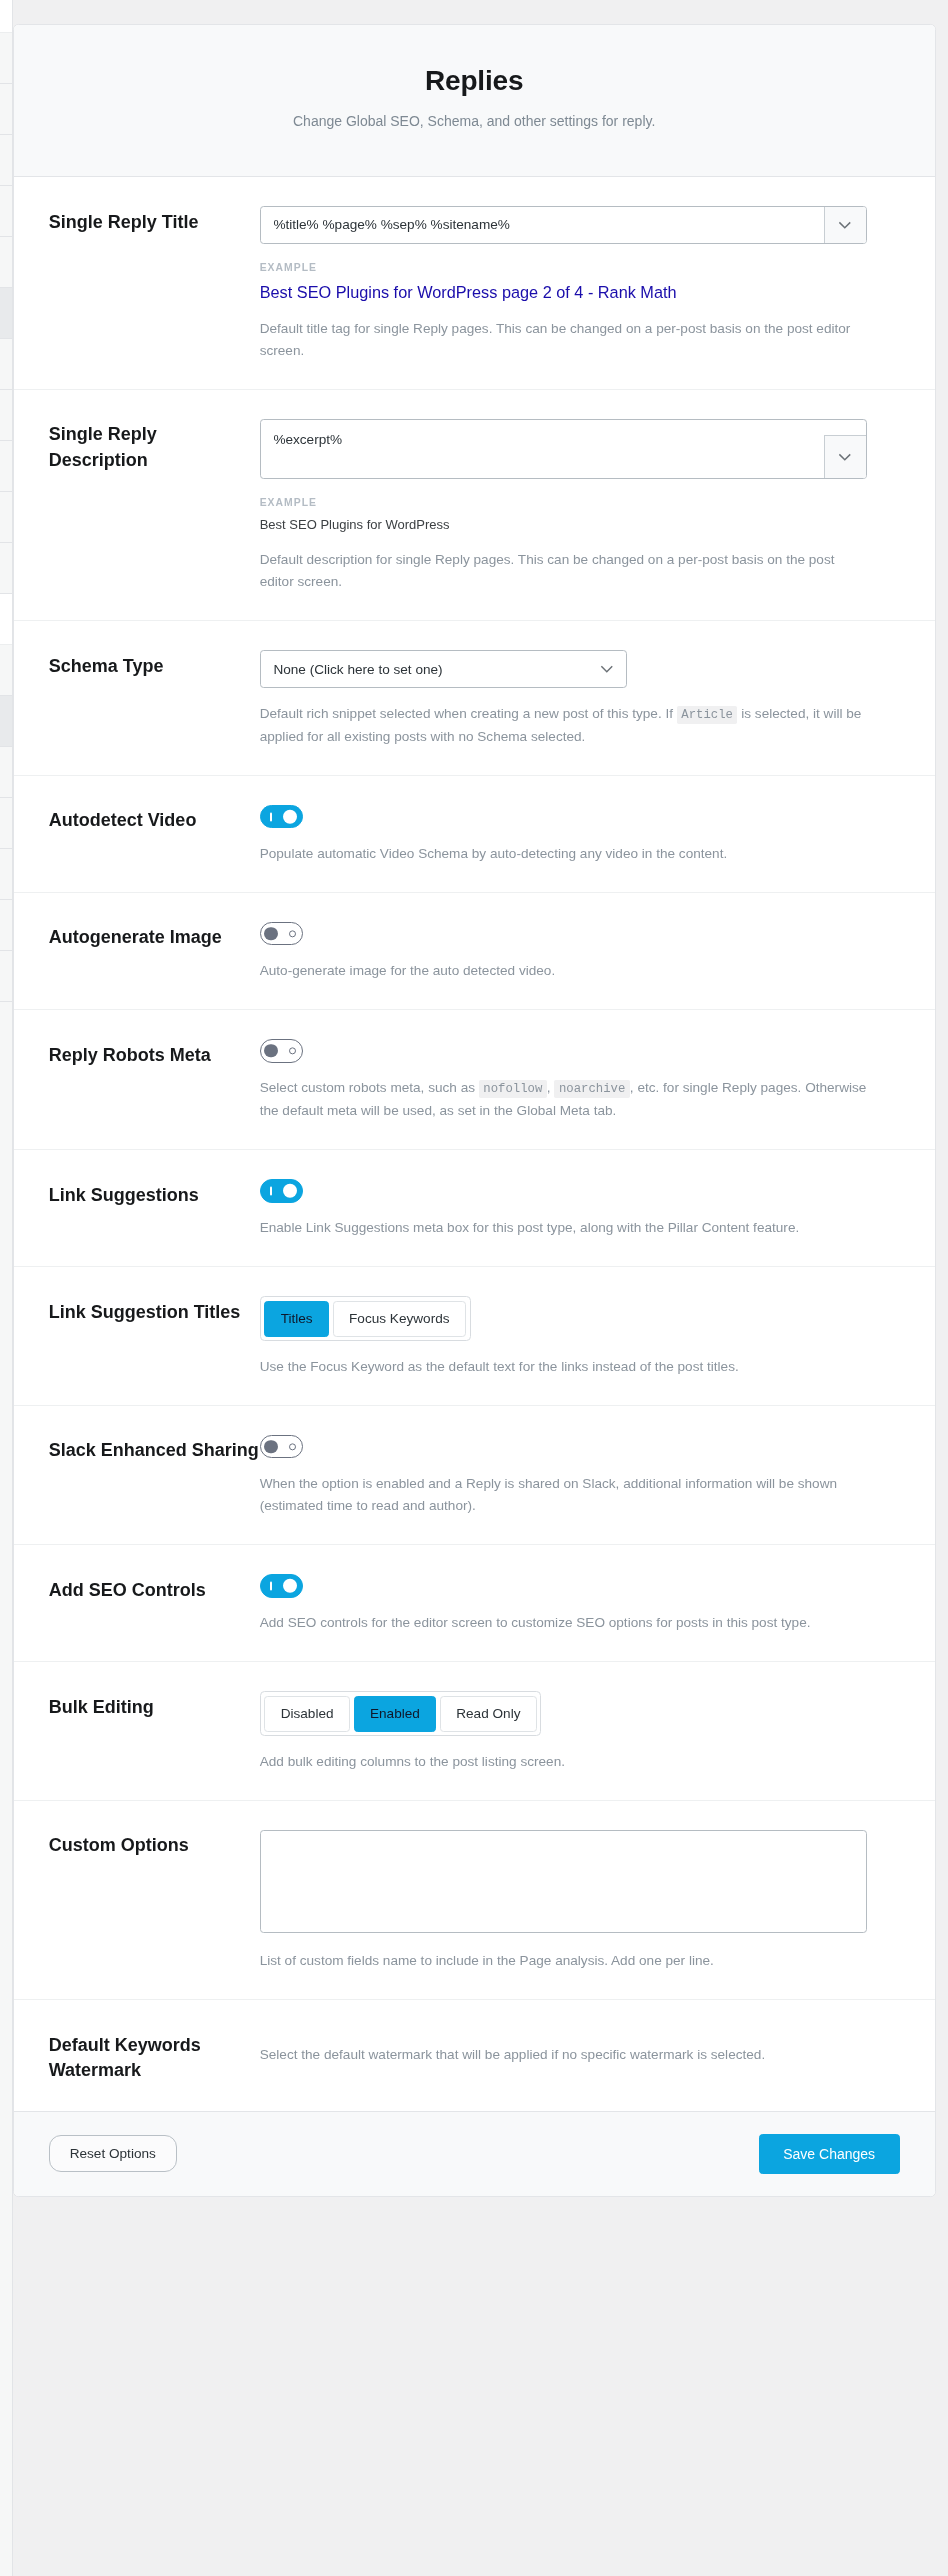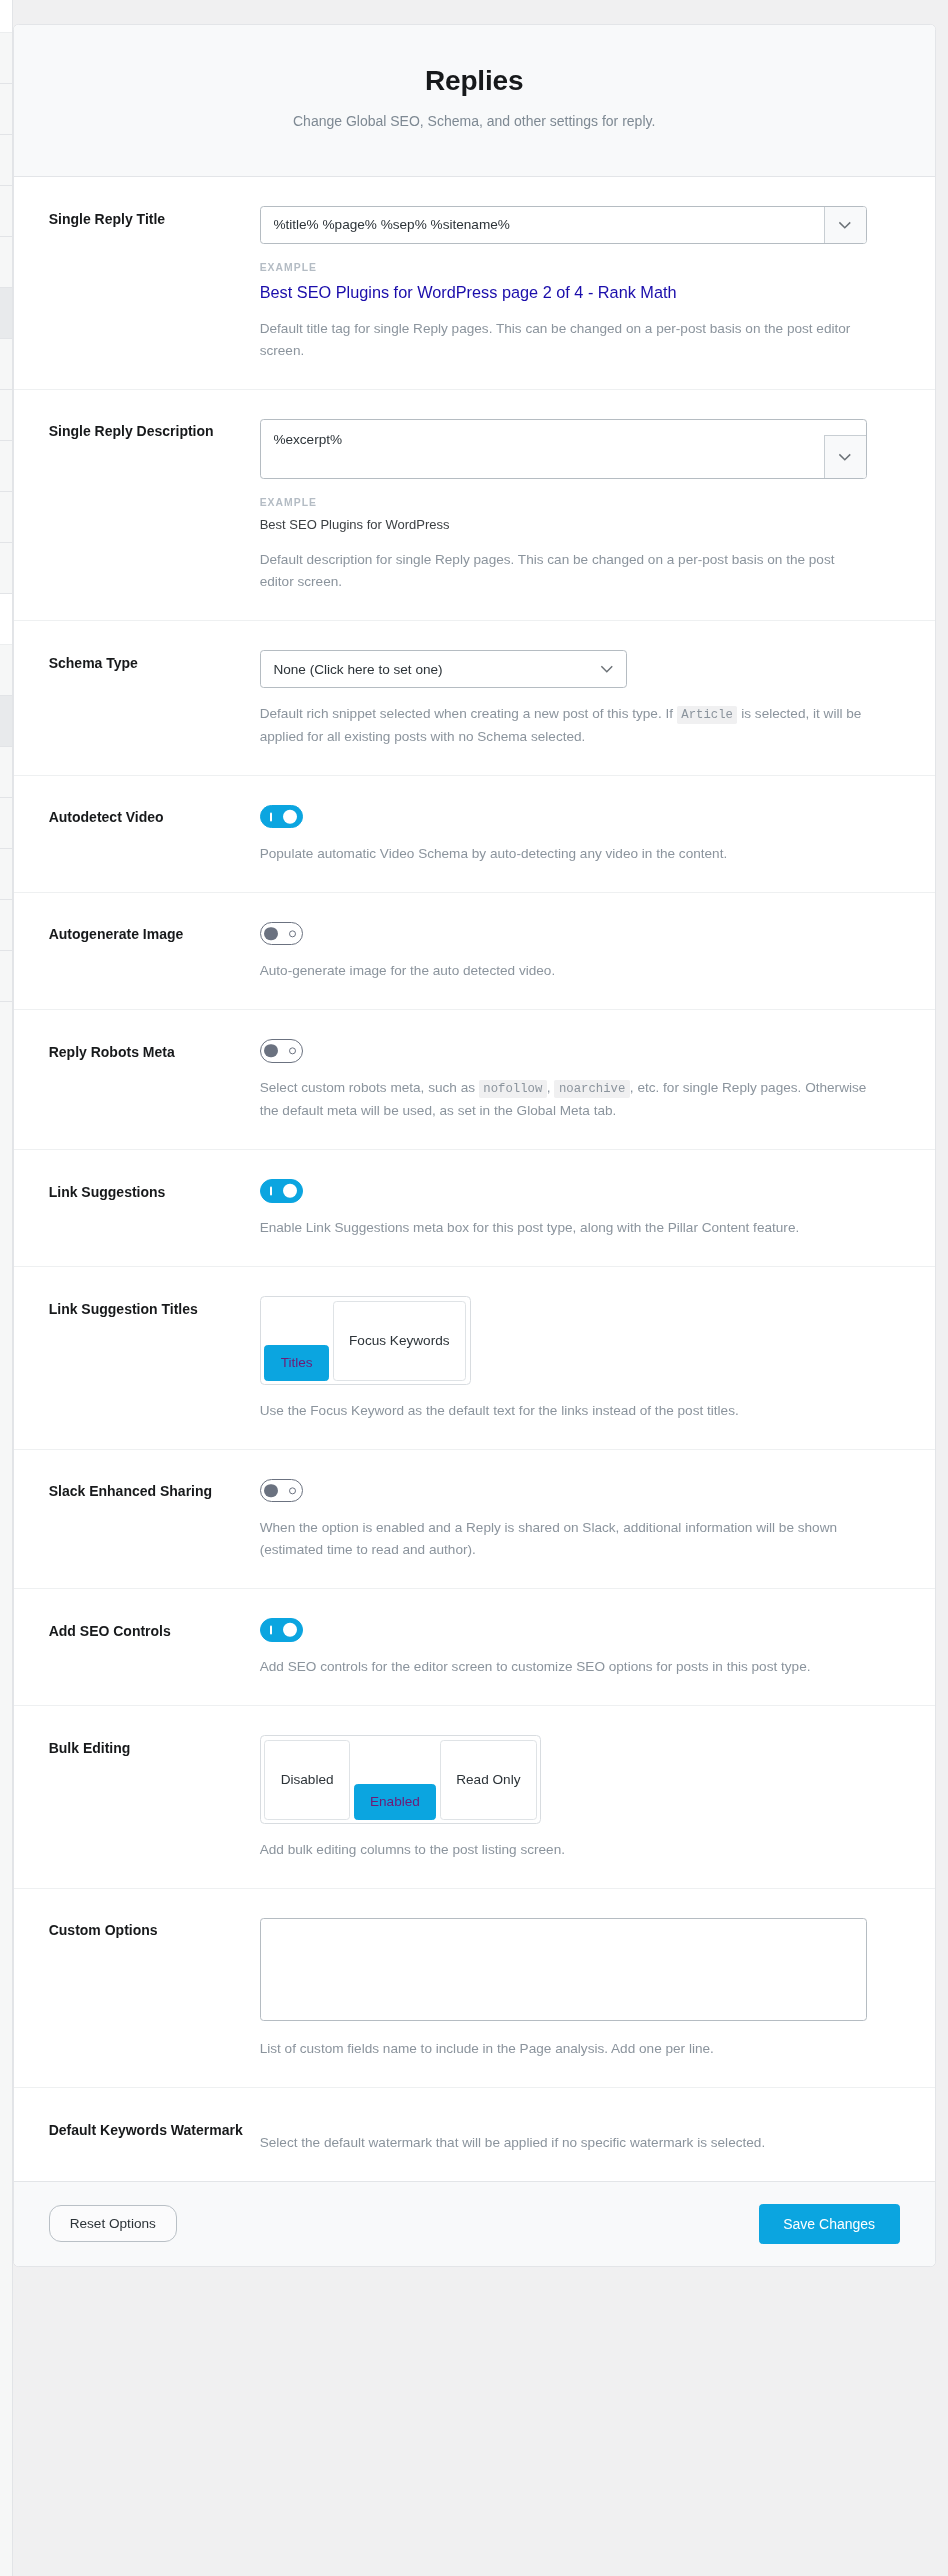--- a/index.html
+++ b/index.html
@@ -72,21 +72,21 @@
     display: flex;
     align-items: flex-start;
     padding: 29px 35px 27px 35px;
     border-bottom: 0.9px solid #eef0f1;
   }
   .row:last-of-type { border-bottom: none; }
 
   .row-label {
     width: 211px;
     flex: 0 0 211px;
-    font-size: 14px;
+    font-size: 18px;
     font-weight: bold;
     color: #17191b;
     line-height: 1.42;
     padding-top: 3.6px;
   }
   .row-field { flex: 1 1 auto; min-width: 0; padding-right: 33px; }
 
   .desc {
     font-size: 13.6px;
     color: #8b949d;
@@ -263,23 +263,22 @@
     font-size: 13.6px;
     color: #2c3338;
     cursor: pointer;
     font-family: "Liberation Sans", sans-serif;
     line-height: 1.3;
     white-space: nowrap;
   }
   .btn-group .seg.active {
     background: #0ba5e0;
     border-color: #0ba5e0;
-    color: #701a75;
+    color: #0f172a;
     font-weight: normal;
-    margin-top: 44px;
   }
 
   
   .panel-footer {
     background: #f8f9fa;
     border-top: 0.9px solid #e3e5e8;
     padding: 22px 35px;
     display: flex;
     justify-content: space-between;
     align-items: center;

